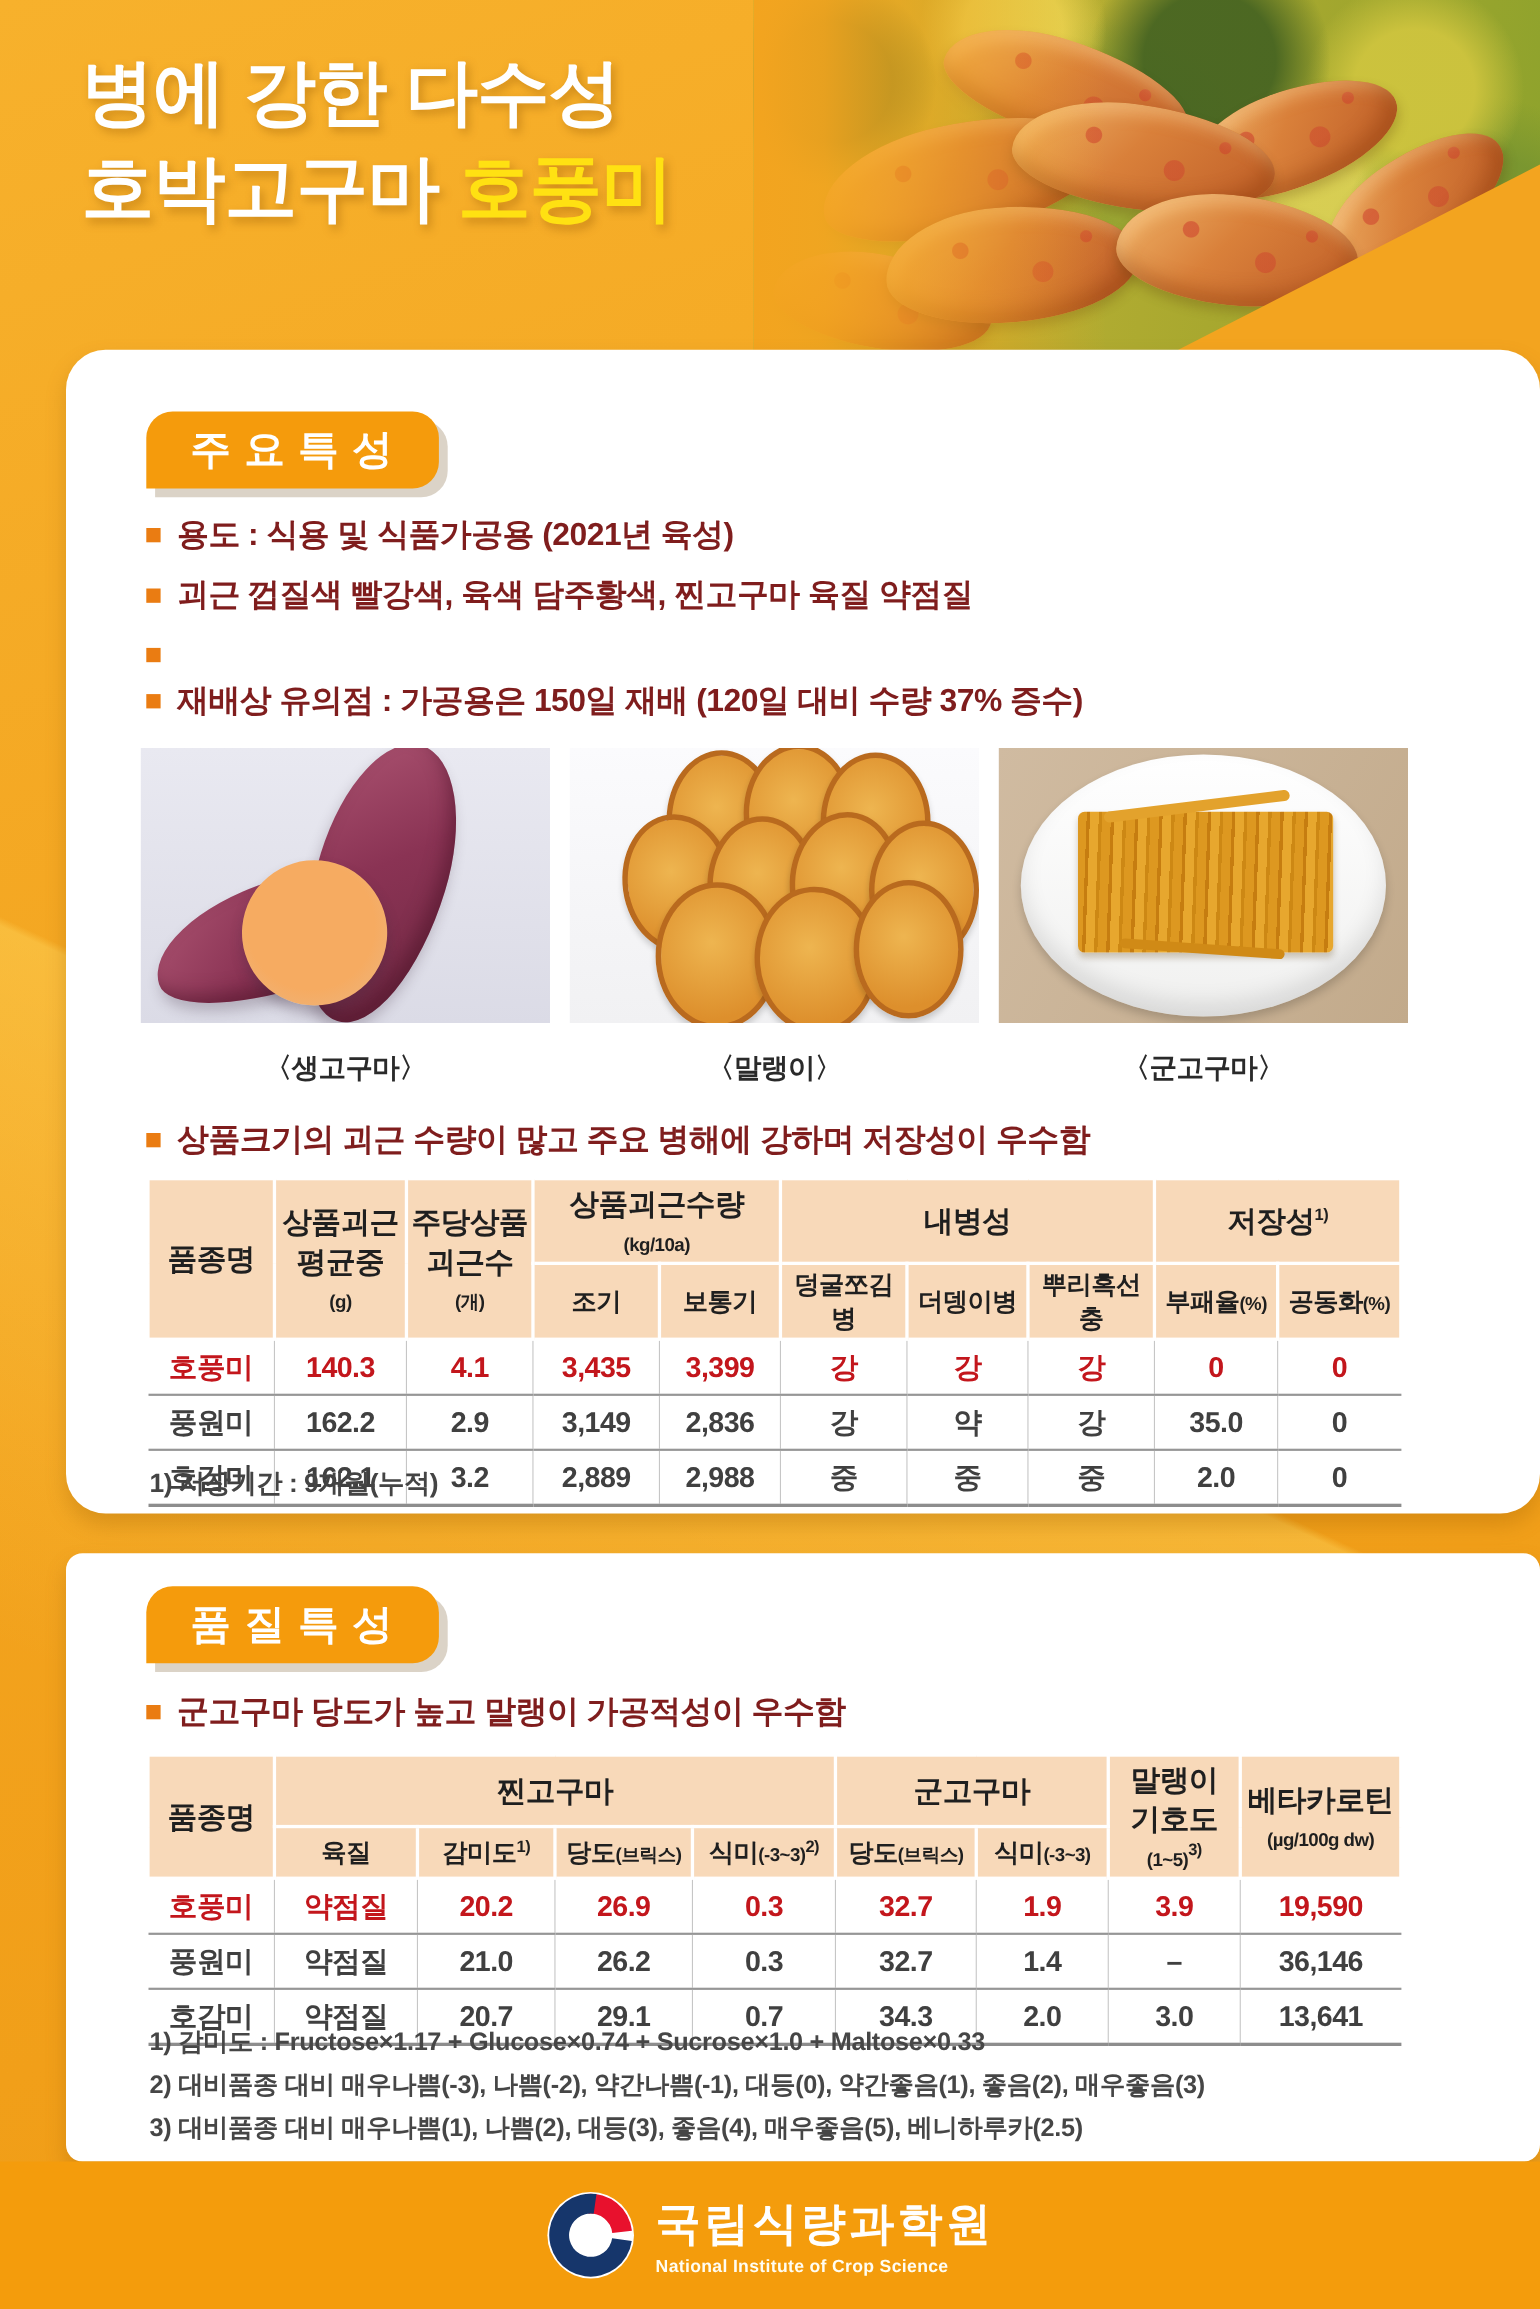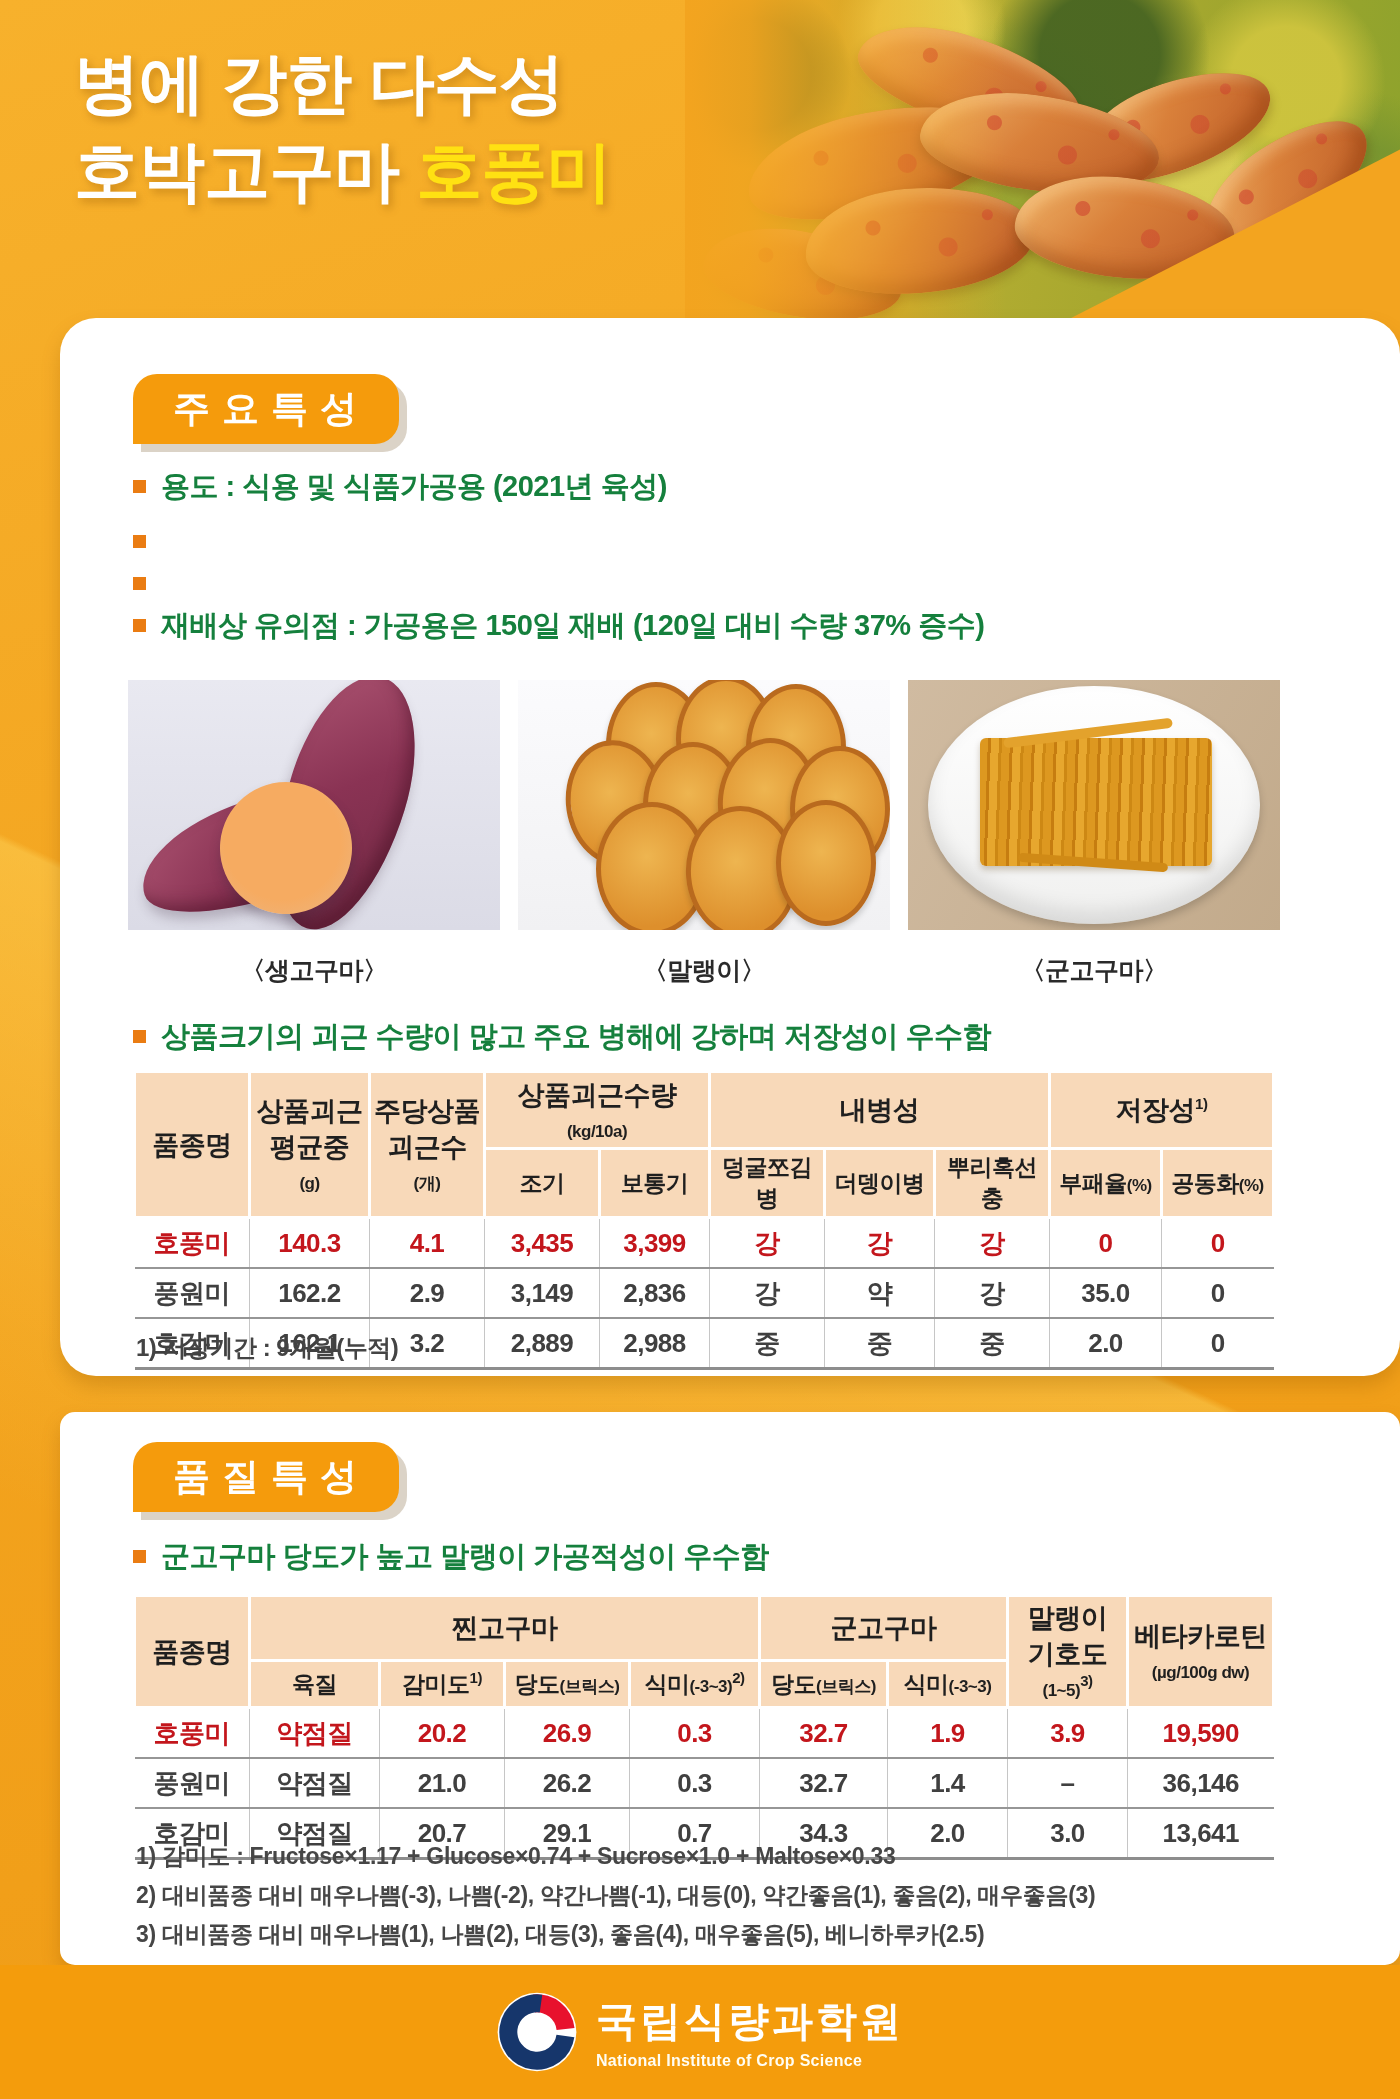--- a/index.html
+++ b/index.html
@@ -50,21 +50,21 @@
     box-shadow:0 10px 18px rgba(150,90,0,.28);}
   .card1{top:318px;height:1058px;}
   .card2{top:1412px;height:553px;border-radius:15px;}
   .badge{position:absolute;display:inline-flex;align-items:center;justify-content:center;
     height:70px;padding:0 30px 0 40px;background:#f59b0c;color:#fff;font-size:37px;font-weight:800;
     letter-spacing:12px;border-radius:24px 24px 24px 0;
     box-shadow:8px 8px 0 rgba(124,96,55,.28);}
   .card1 .badge{left:73px;top:56px;}
   .card2 .badge{left:73px;top:30px;}
   .bullets{position:absolute;left:73px;top:150px;display:flex;flex-direction:column;gap:17px;}
-  .li,.hl{display:flex;align-items:flex-start;font-size:29px;font-weight:700;color:#15803d;
+  .li,.hl{display:flex;align-items:flex-start;font-size:29px;font-weight:700;color:#7f1d1d;
     letter-spacing:-0.5px;line-height:1.3;}
   .sq{flex:0 0 13px;width:13px;height:13px;background:#ea7c12;margin:12px 15px 0 0;}
   
   .photo-row{position:absolute;left:68px;top:362px;display:flex;gap:18px;}
   .photo{position:relative;width:372px;height:250px;overflow:hidden;}
   .photo1{background:linear-gradient(180deg,#e9e9f1,#dbdbe6);}
   .rp{position:absolute;border-radius:48% 52% 50% 50% / 58% 46% 54% 42%;
     background:linear-gradient(140deg,#a8506e 5%,#8a3354 45%,#752b46 90%);
     box-shadow:inset -8px -10px 16px rgba(70,15,35,.5), 0 8px 12px rgba(60,40,60,.25);}
   .rp1{width:255px;height:100px;left:8px;top:118px;transform:rotate(-18deg);}
@@ -145,20 +145,21 @@
   <div class="card card1">
     <div class="badge">주요특성</div>
 
     <div class="bullets">
         <div class="li">
           <span class="sq"></span>
           <span>용도 : 식용 및 식품가공용 (2021년 육성)</span>
         </div>
         <div class="li">
           <span class="sq"></span>
+          <span>괴근 껍질색 빨강색, 육색 담주황색, 찐고구마 육질 약점질</span>
         </div>
         <div class="li">
           <span class="sq"></span>
         </div>
         <div class="li">
           <span class="sq"></span>
           <span>재배상 유의점 : 가공용은 150일 재배 (120일 대비 수량 37% 증수)</span>
         </div>
       </div>
 

